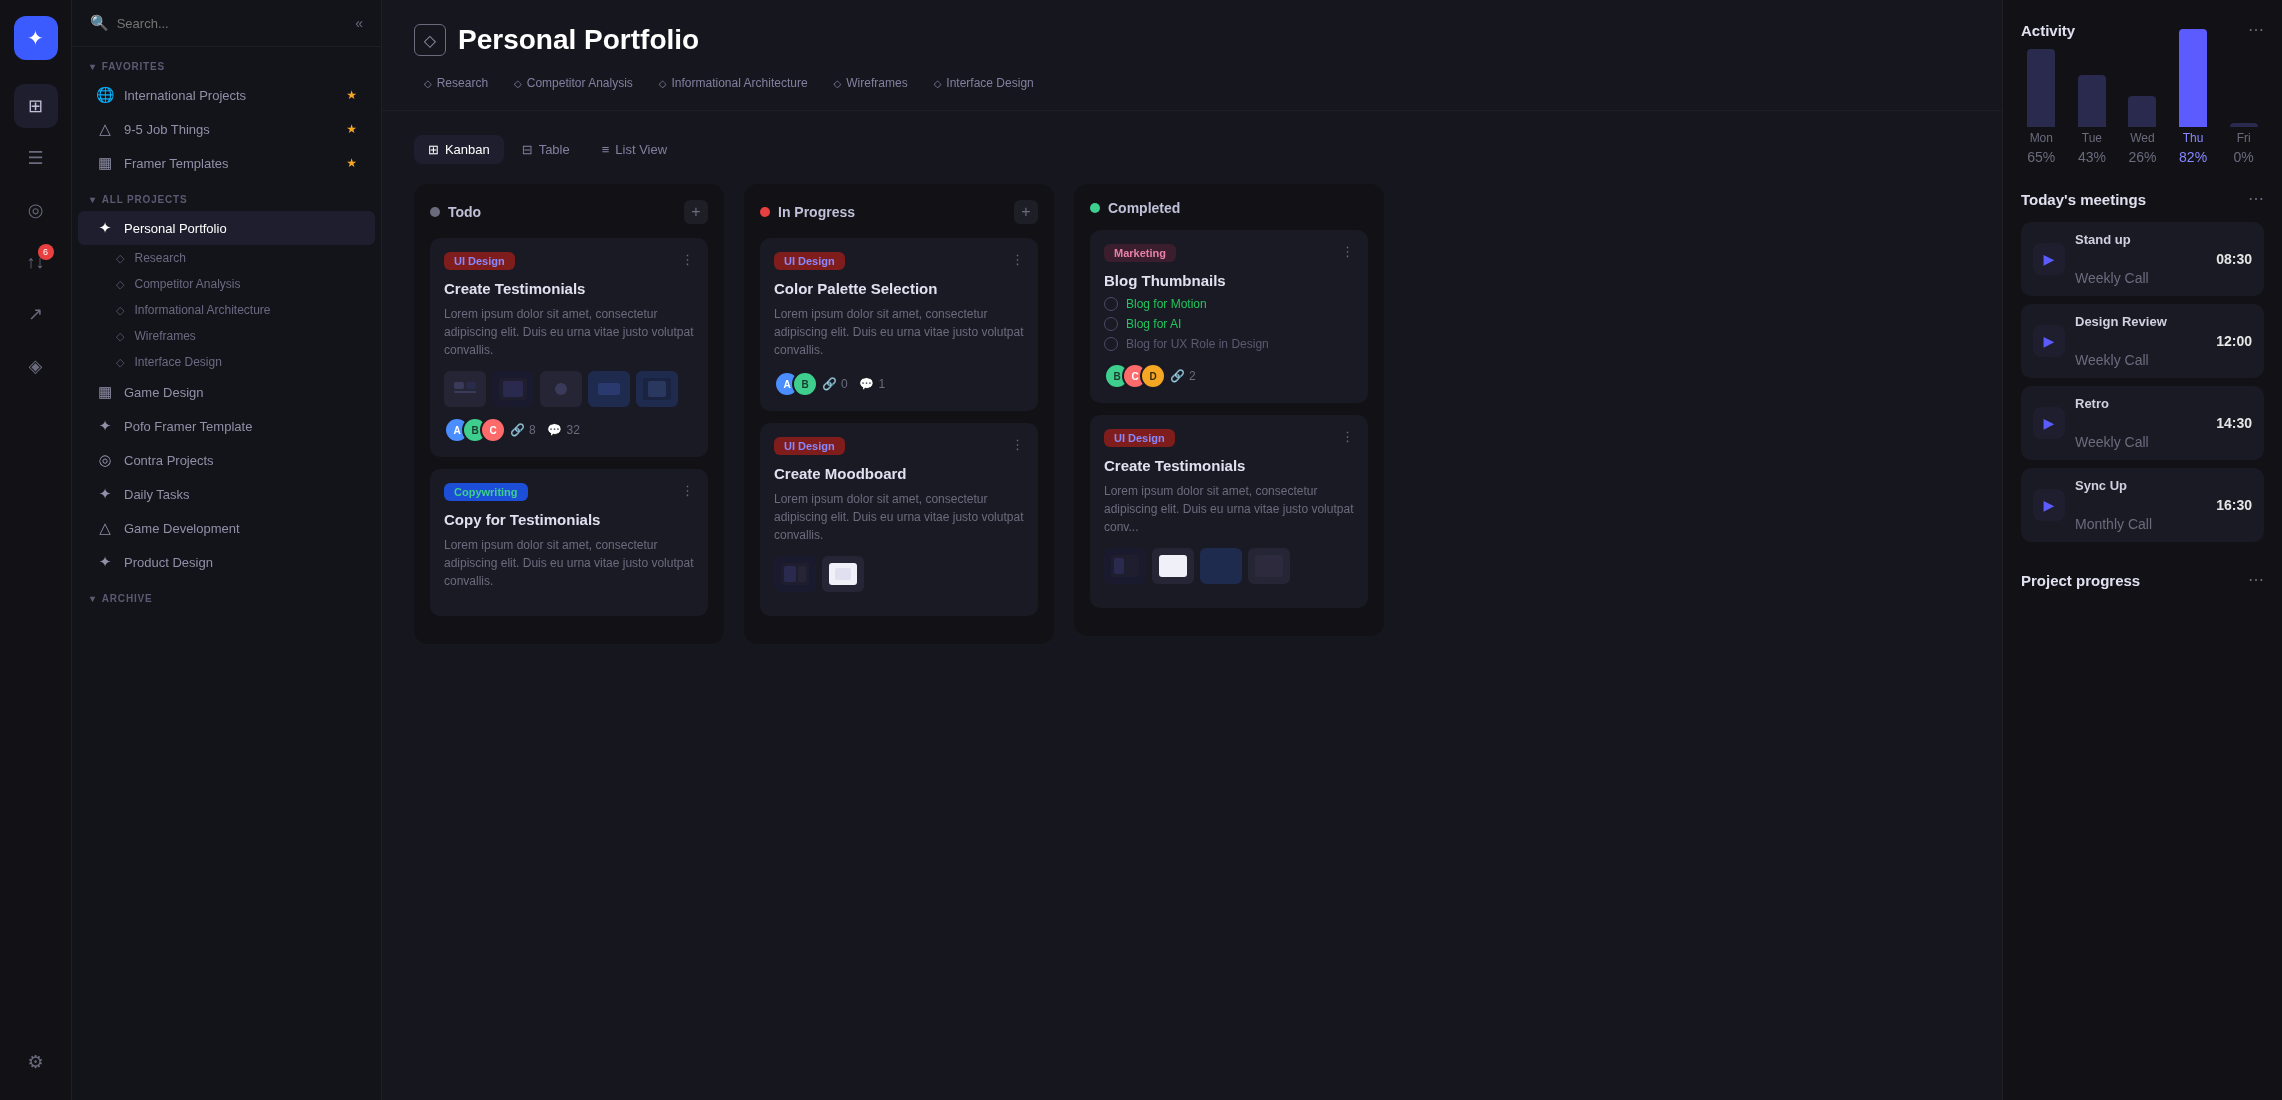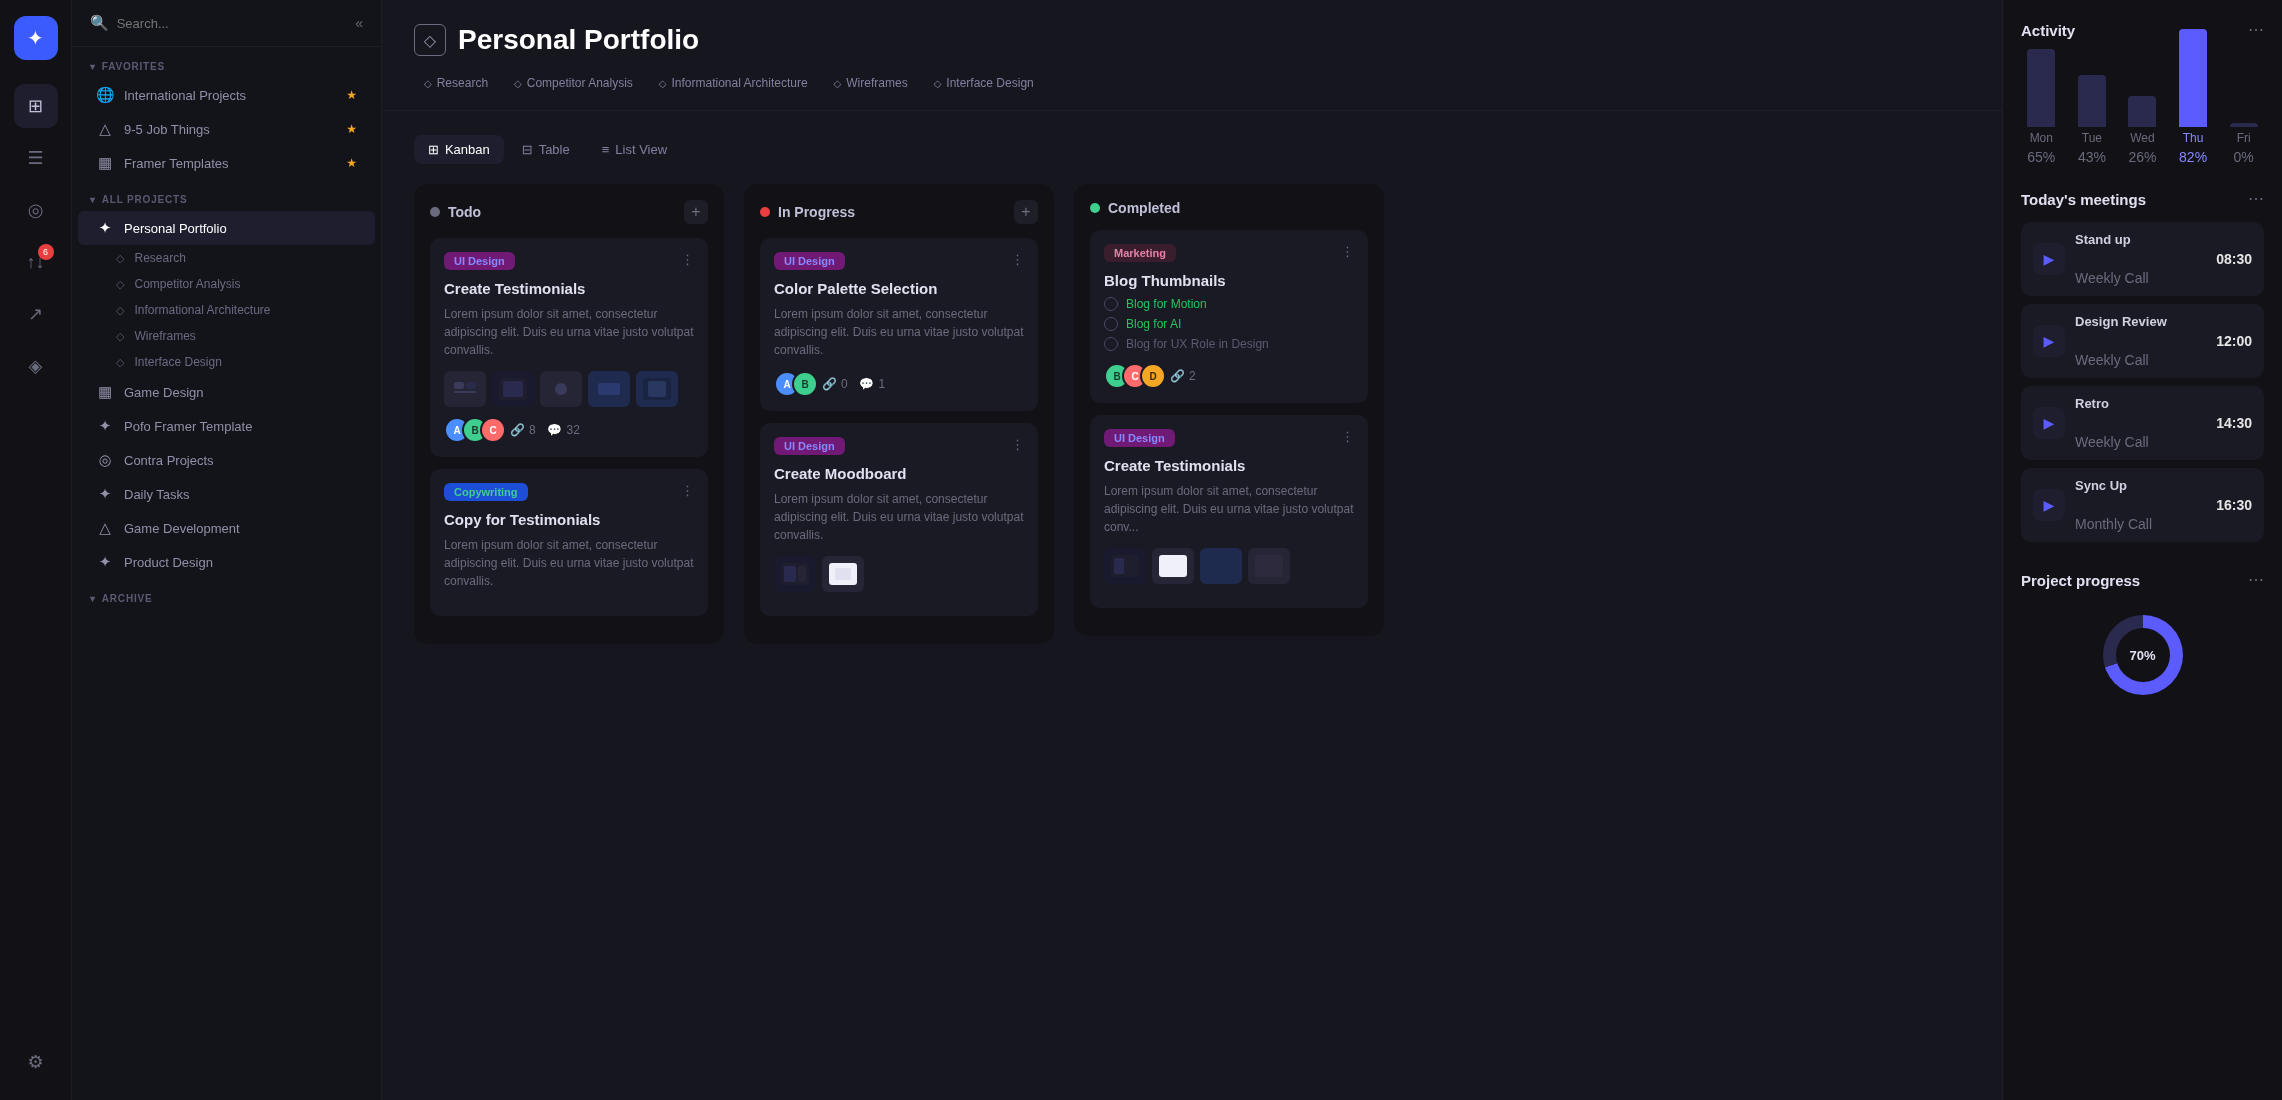--- a/index.html
+++ b/index.html
@@ -225,21 +225,21 @@
       margin-bottom: 12px;
     }
     .card-tag {
       display: inline-block;
       padding: 3px 10px;
       border-radius: 6px;
       font-size: 11px;
       font-weight: 600;
       margin-bottom: 10px;
     }
-    .card-tag.ui-design { background: #701a75; color: #8888ff; }
+    .card-tag.ui-design { background: #7f1d1d; color: #8888ff; }
     .card-tag.copywriting { background: #1d4ed8; color: #3ecf8e; }
     .card-tag.marketing { background: #3a1e2e; color: #e880a8; }
     .card-menu { color: #6b6b7e; cursor: pointer; margin-left: auto; }
     .card-header { display: flex; align-items: flex-start; }
     .card-title { font-size: 15px; font-weight: 600; color: #e0e0f0; margin-bottom: 8px; }
     .card-desc { font-size: 12px; color: #6b6b7e; line-height: 1.5; margin-bottom: 12px; }
     .card-images {
       display: flex; gap: 6px; margin-bottom: 10px;
     }
     .card-img-thumb {
@@ -813,19 +813,14 @@
       <div class="meeting-sub">Monthly Call</div>
     </div>
     <div class="meeting-time">16:30</div>
   </div>
 
   <div class="progress-section panel-section-header">
     <span class="panel-section-title">Project progress</span>
     <span class="panel-more">⋯</span>
   </div>
 
-  <div class="progress-ring-container">
-    <div class="progress-ring" style="background: conic-gradient(#5b5bfe 0% 70%, #2a2a4e 70% 100%);">
-      <div class="progress-ring-inner">70%</div>
-    </div>
-  </div>
 
 </div>
 
 </body></html>

